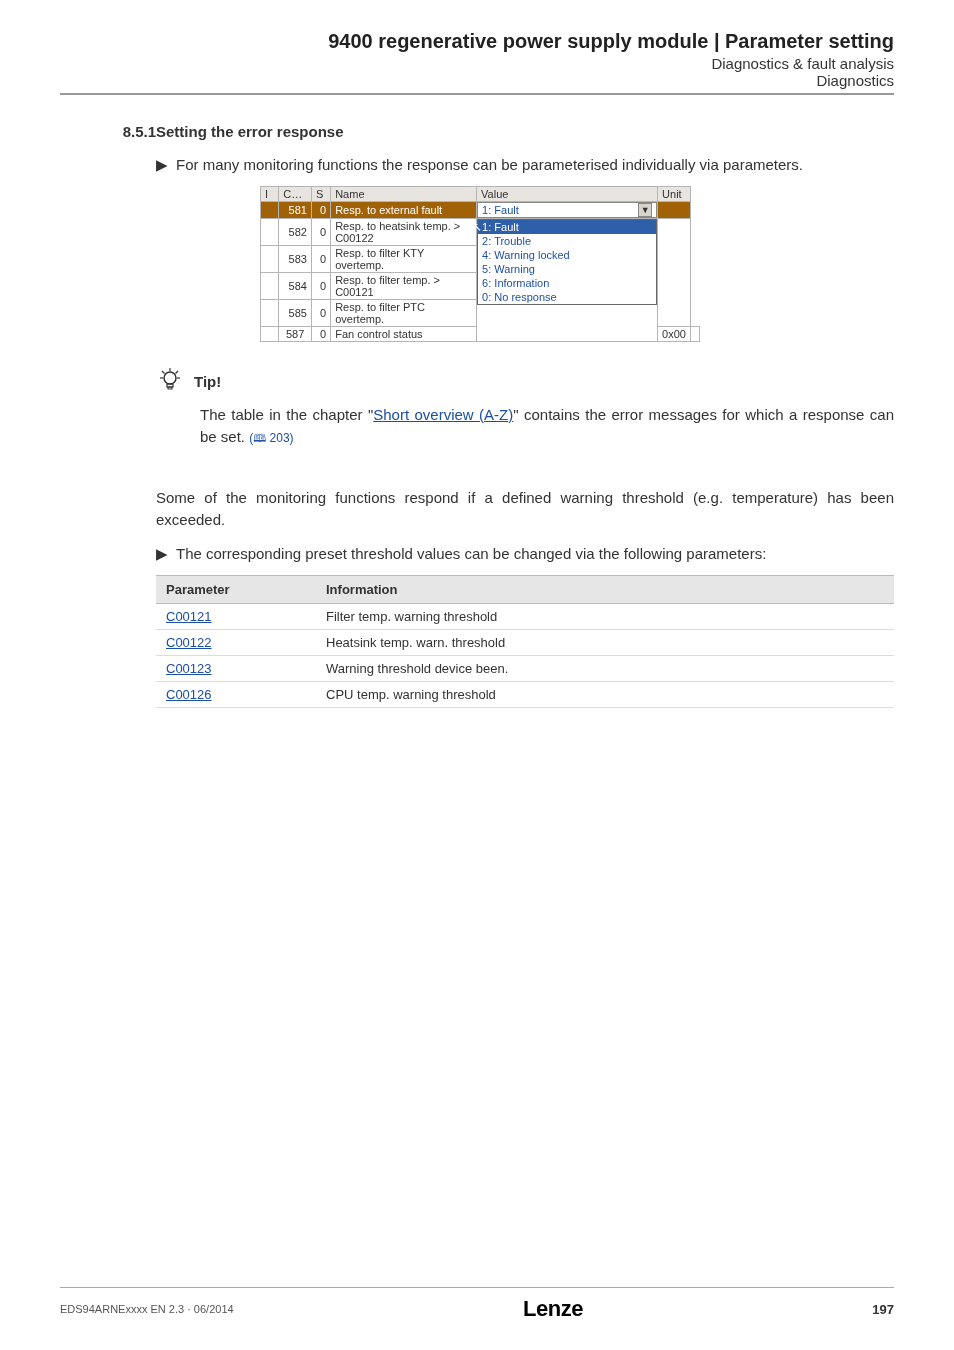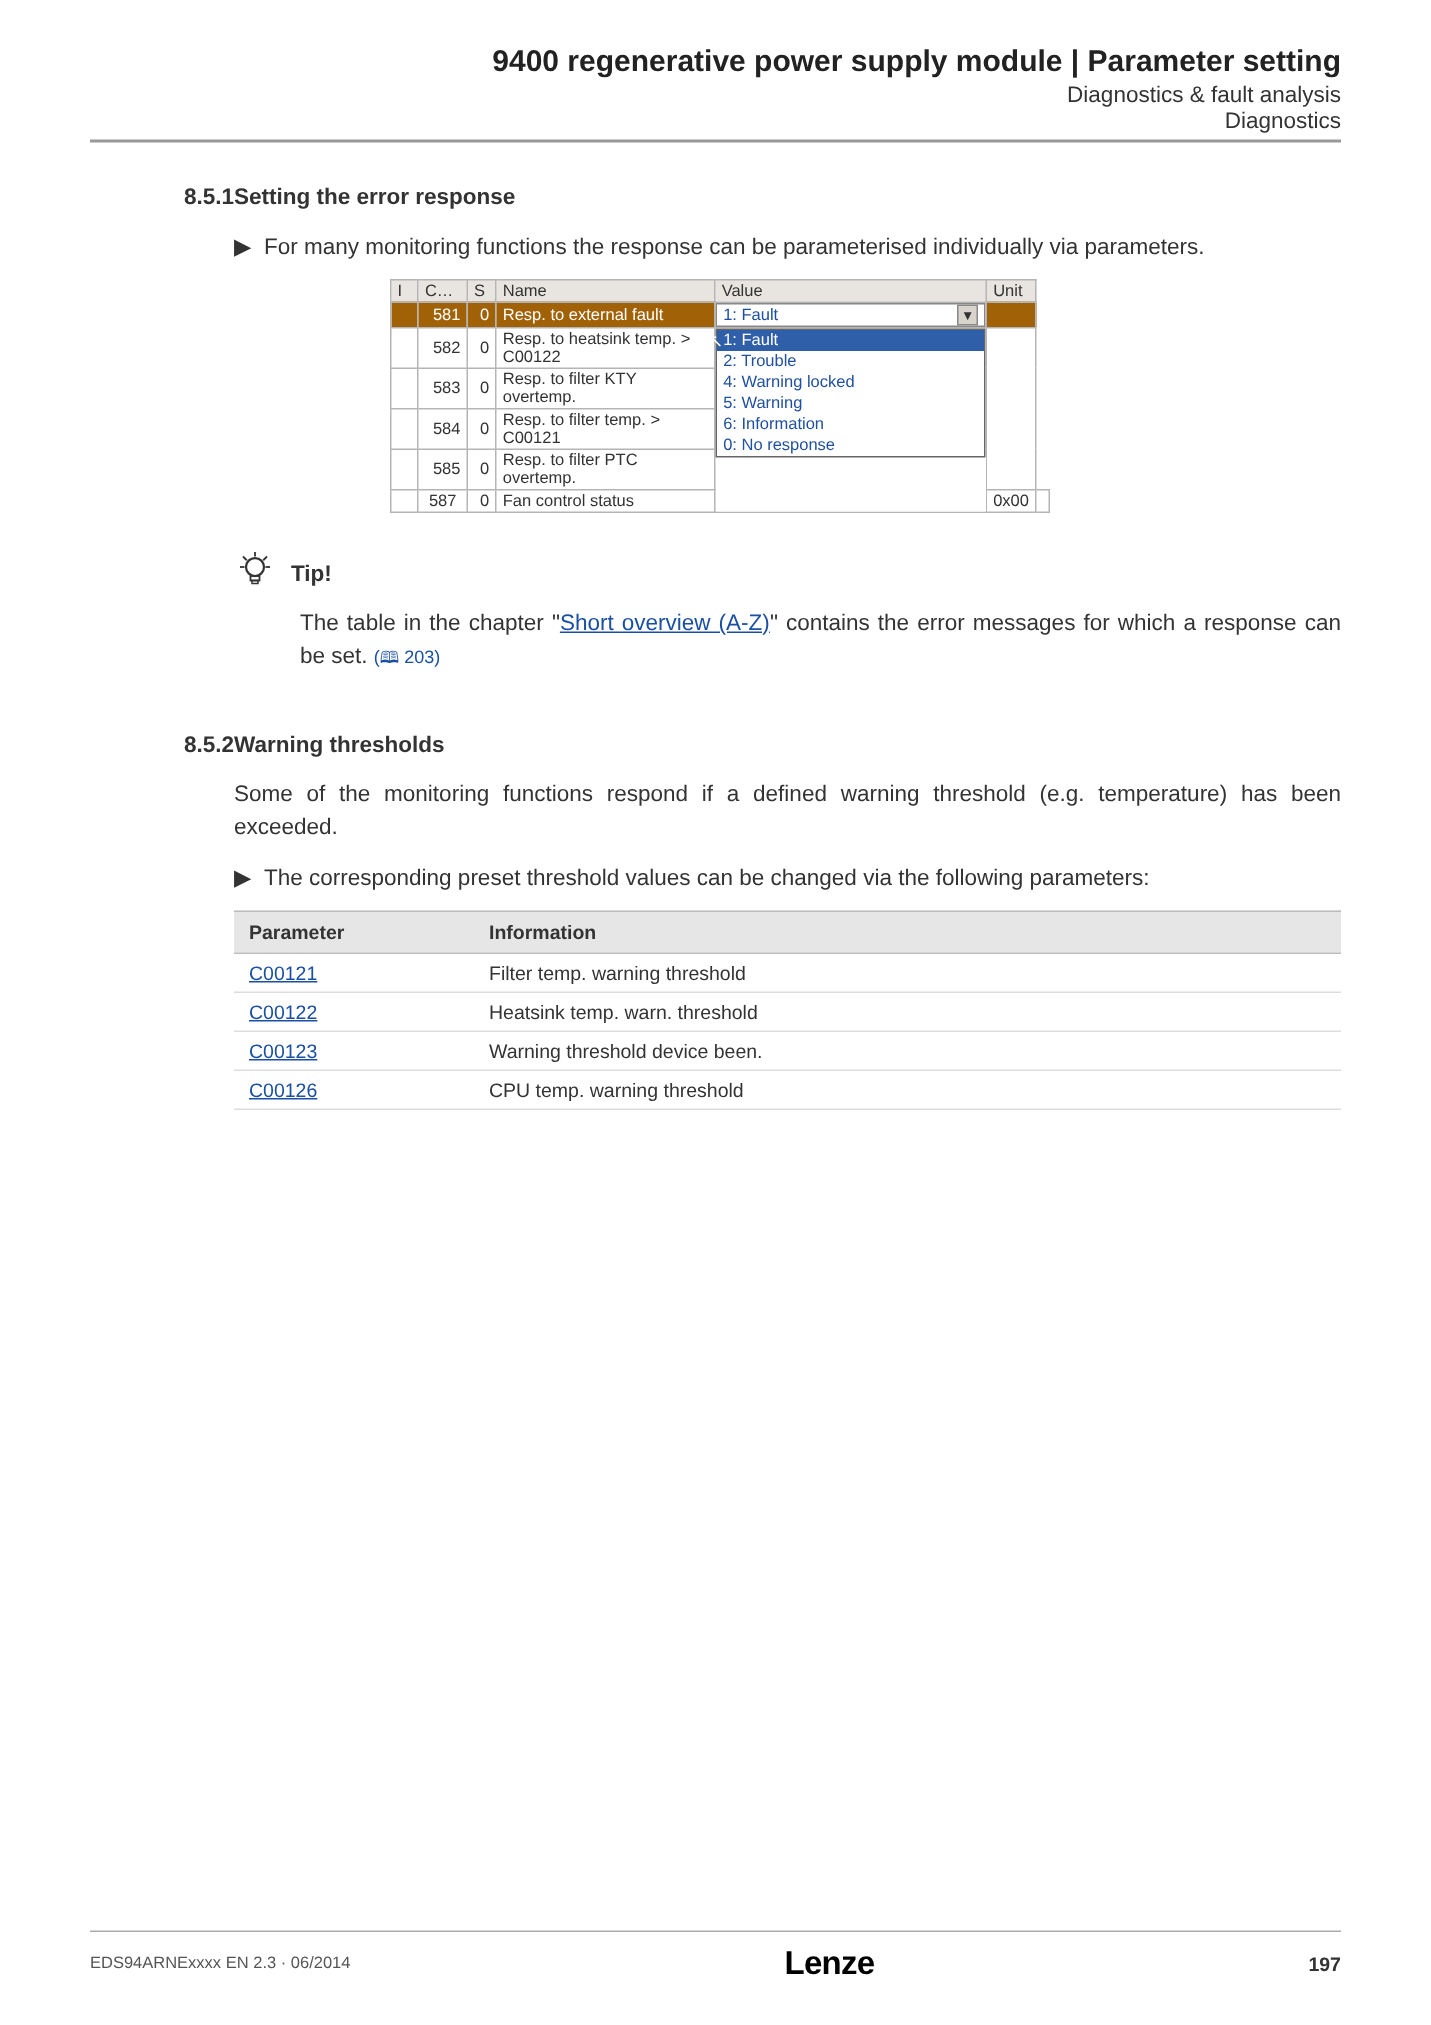--- a/index.html
+++ b/index.html
@@ -289,24 +289,20 @@
         <line x1="6" y1="5" x2="8.5" y2="7.5" stroke="#333" stroke-width="1.2"></line>
         <line x1="22" y1="5" x2="19.5" y2="7.5" stroke="#333" stroke-width="1.2"></line>
       </svg>
     </span>
     <span class="tip-label">Tip!</span>
   </div>
   <p class="tip-body">
     <span>The table in the chapter "</span><a href="#" class="ilink">Short overview (A-Z)</a><span>" contains the error messages for which a response can be set.  </span><span class="pageref">(<span class="bookicon">🕮</span> <span>203</span>)</span>
   </p>
 
-  <div class="section-row">
-    <div class="sec-num">8.5.2</div>
-    <div class="sec-title">Warning thresholds</div>
-  </div>
   <p class="body-text">Some of the monitoring functions respond if a defined warning threshold (e.g. temperature) has been exceeded.</p>
   <div class="bullet">
     <span class="marker">▶</span>
     <span class="btxt">The corresponding preset threshold values can be changed via the following parameters:</span>
   </div>
 
   <table class="param-table">
     <tbody>
         <tr>
       <th style="width:160px">Parameter</th>

